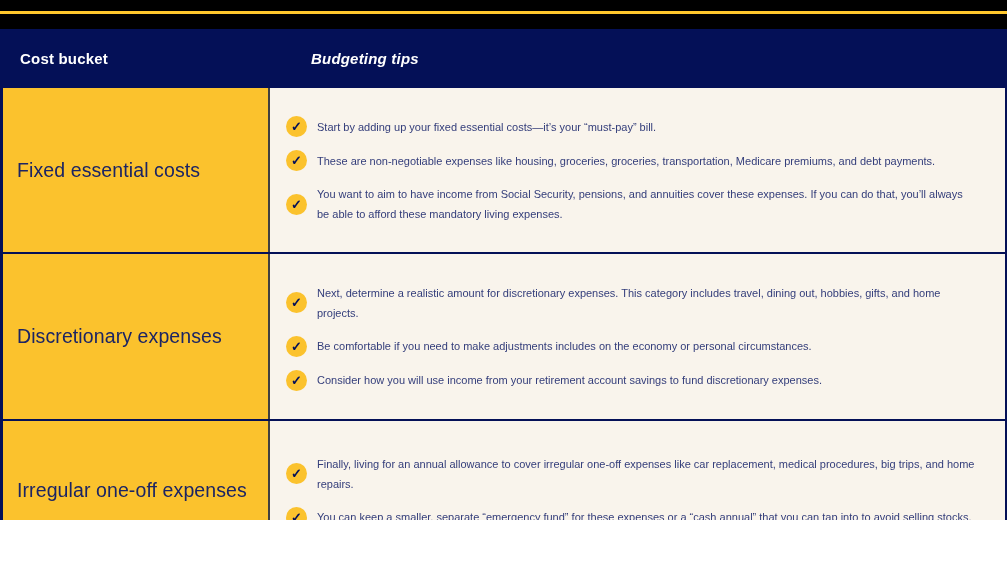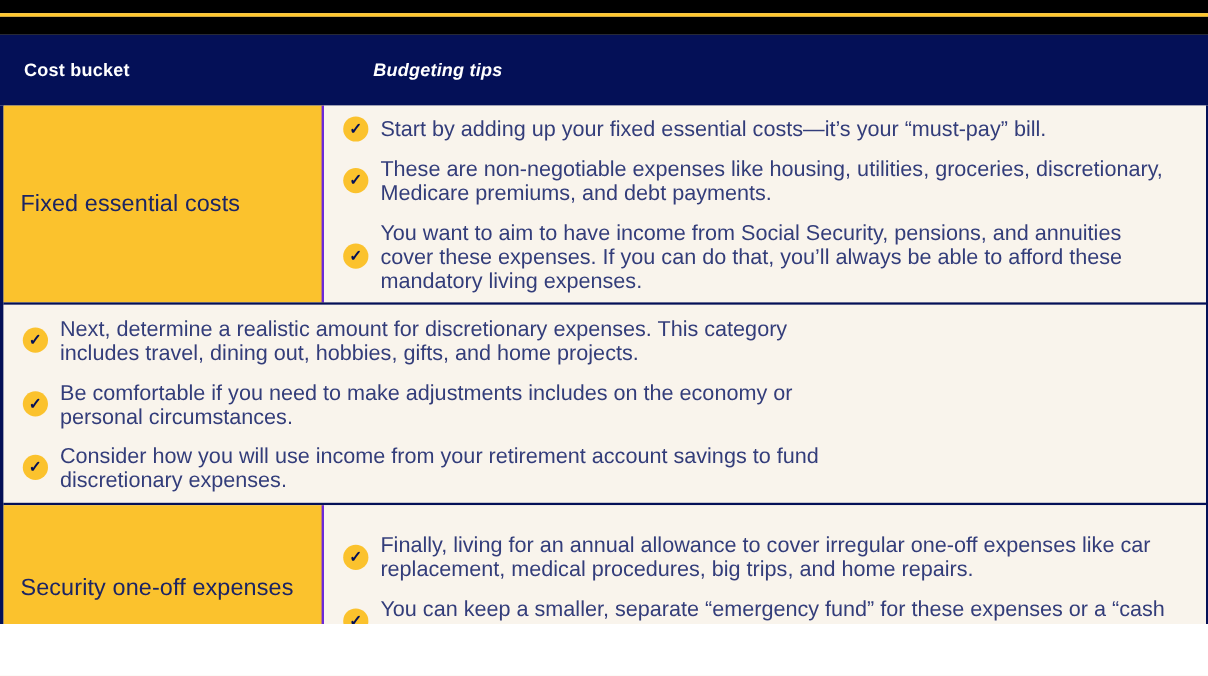--- a/index.html
+++ b/index.html
@@ -46,21 +46,21 @@
   }
   .row { display: flex; flex: none; }
   .row-1 { height: 164px; }
   .row-2 { height: 167px; border-top: 2px solid #041057; }
   .row-3 { height: 141px; border-top: 2px solid #041057; }
 
   .bucket-cell {
     width: 267px;
     flex: none;
     background: #FBC22D;
-    border-right: 2px solid #6d28d9;
+    border-right: 2px solid #404040;
     display: flex;
     align-items: center;
     padding-left: 14px;
   }
   .bucket-label {
     color: #1B2464;
     font-size: 19.5px;
     letter-spacing: 0.1px;
   }
 
@@ -86,21 +86,21 @@
   }
   .check-glyph {
     color: #041057;
     font-size: 13px;
     font-weight: bold;
     line-height: 1;
     transform: translateY(-0.5px);
   }
   .tip-text {
     color: #333D7A;
-    font-size: 18px;
+    font-size: 11px;
     line-height: 20px;
     max-width: 658px;
   }
 
   
   .bar-bottom { height: 3px; background: #041057; flex: none; }
 </style>
 </head>
 <body>
 
@@ -125,32 +125,35 @@
         <div class="tip">
           <span class="check-icon">
               <span class="check-glyph">✓</span>
             </span>
           <p class="tip-text">Start by adding up your fixed essential costs—it’s your “must-pay” bill.</p>
         </div>
         <div class="tip">
           <span class="check-icon">
               <span class="check-glyph">✓</span>
             </span>
-          <p class="tip-text">These are non-negotiable expenses like housing, utilities, groceries, discretionary, Medicare premiums, and debt payments.</p>
+          <p class="tip-text">These are non-negotiable expenses like housing, groceries, groceries, transportation, Medicare premiums, and debt payments.</p>
         </div>
         <div class="tip">
           <span class="check-icon">
               <span class="check-glyph">✓</span>
             </span>
           <p class="tip-text">You want to aim to have income from Social Security, pensions, and annuities cover these expenses. If you can do that, you’ll always be able to afford these mandatory living expenses.</p>
         </div>
       </div>
     </div>
 
     <div class="row row-2">
+      <div class="bucket-cell">
+        <span class="bucket-label">Discretionary expenses</span>
+      </div>
       <div class="tips-cell">
         <div class="tip">
           <span class="check-icon">
               <span class="check-glyph">✓</span>
             </span>
           <p class="tip-text">Next, determine a realistic amount for discretionary expenses. This category includes travel, dining out, hobbies, gifts, and home projects.</p>
         </div>
         <div class="tip">
           <span class="check-icon">
               <span class="check-glyph">✓</span>
@@ -161,34 +164,34 @@
           <span class="check-icon">
               <span class="check-glyph">✓</span>
             </span>
           <p class="tip-text">Consider how you will use income from your retirement account savings to fund discretionary expenses.</p>
         </div>
       </div>
     </div>
 
     <div class="row row-3">
       <div class="bucket-cell">
-        <span class="bucket-label">Security one-off expenses</span>
+        <span class="bucket-label">Irregular one-off expenses</span>
       </div>
       <div class="tips-cell">
         <div class="tip">
           <span class="check-icon">
               <span class="check-glyph">✓</span>
             </span>
           <p class="tip-text">Finally, living for an annual allowance to cover irregular one-off expenses like car replacement, medical procedures, big trips, and home repairs.</p>
         </div>
         <div class="tip">
           <span class="check-icon">
               <span class="check-glyph">✓</span>
             </span>
-          <p class="tip-text">You can keep a smaller, separate “emergency fund” for these expenses or a “cash buffer” fund you can tap into to avoid selling stocks.</p>
+          <p class="tip-text">You can keep a smaller, separate “emergency fund” for these expenses or a “cash annual” that you can tap into to avoid selling stocks.</p>
         </div>
       </div>
     </div>
 
   </div>
 
   <div class="bar-bottom"></div>
 
 </div>
 

